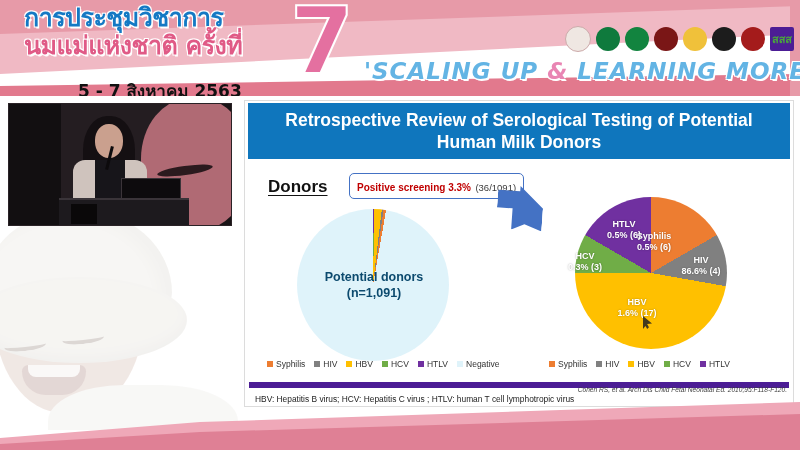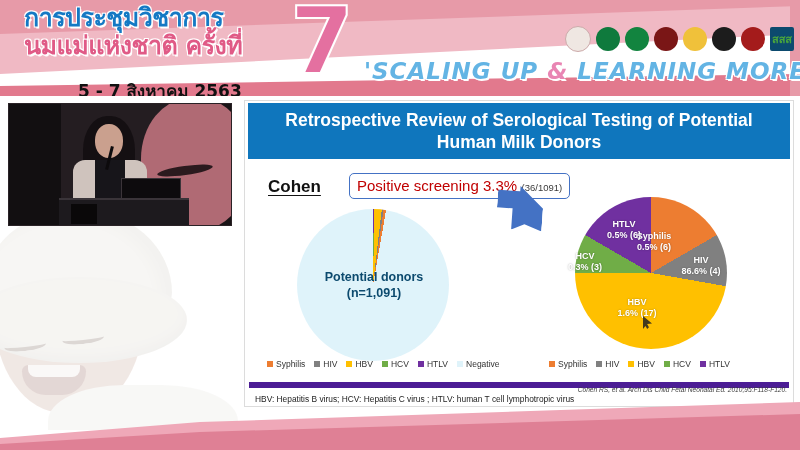--- a/index.html
+++ b/index.html
@@ -88,21 +88,21 @@
   .logos{position:absolute;left:565px;top:26px;display:flex;gap:5px;align-items:center;}
   .logo{width:24px;height:24px;border-radius:50%;display:flex;align-items:center;justify-content:center;
         font-size:7px;color:#fff;font-weight:bold;overflow:hidden;}
   .logo.l1{background:#efe7e2;border:1px solid #caa;color:#8a6b5e;}
   .logo.l2{background:#0f7a3d;}
   .logo.l3{background:#12843f;}
   .logo.l4{background:#7a1616;}
   .logo.l5{background:#f0c13a;color:#7a2020;}
   .logo.l6{background:#1c1c1c;}
   .logo.l7{background:#a41b1b;}
-  .logo.l8{background:#0c4a6e;border:none;border-radius:2px;color:#4aa63c;font-size:11px;}
+  .logo.l8{background:#4c1d95;border:none;border-radius:2px;color:#4aa63c;font-size:11px;}
 
   
   .video-thumb{
     position:absolute;left:8px;top:103px;width:222px;height:121px;
     background:#191416;overflow:hidden;border:1px solid #2a2226;
   }
   .vt-darkleft{position:absolute;left:0;top:0;width:52px;height:121px;background:#120f11;}
   .vt-babyface{
     position:absolute;right:-18px;top:-6px;width:108px;height:132px;
     background:#b06a74;border-radius:46%;
@@ -132,21 +132,21 @@
   .result-label{
     position:absolute;left:23px;top:76px;
     font-size:17px;font-weight:bold;color:#111;
     text-decoration:underline;text-underline-offset:3px;
   }
   .callout{
     position:absolute;left:104px;top:72px;
     border:1.5px solid #4472c4;border-radius:5px;background:#fff;
     padding:3px 7px;white-space:nowrap;
   }
-  .callout .k{font-size:15px;font-weight:normal;color:#c00000;text-align:right;}
+  .callout .k{font-size:10px;font-weight:bold;color:#c00000;text-align:right;}
   .callout .v{font-size:9.5px;color:#3b3b3b;}
 
   .blue-arrow{
     position:absolute;left:252px;top:85px;width:46px;height:44px;
     background:#4472c4;
     clip-path:polygon(0% 12%, 48% 12%, 48% 0%, 100% 48%, 100% 100%, 62% 86%, 34% 100%, 34% 52%, 0% 52%);
     transform:rotate(4deg);
   }
 
   
@@ -278,21 +278,21 @@
     <div class="vt-mic"></div>
     <div class="vt-laptop"></div>
     <div class="vt-podium"></div>
     <div class="vt-podium-face"></div>
   </div>
 
   <div class="slide">
 
     <div class="slide-title">Retrospective Review of Serological Testing of Potential Human Milk Donors</div>
 
-    <div class="result-label">Cohen</div>
+    <div class="result-label">Donors</div>
 
     <div class="callout">
       <span class="k">Positive screening 3.3%</span>
       <span class="v">(36/1091)</span>
     </div>
 
     <div class="blue-arrow"></div>
 
     <div class="pie-left"></div>
     <div class="pie-left-lbl">

